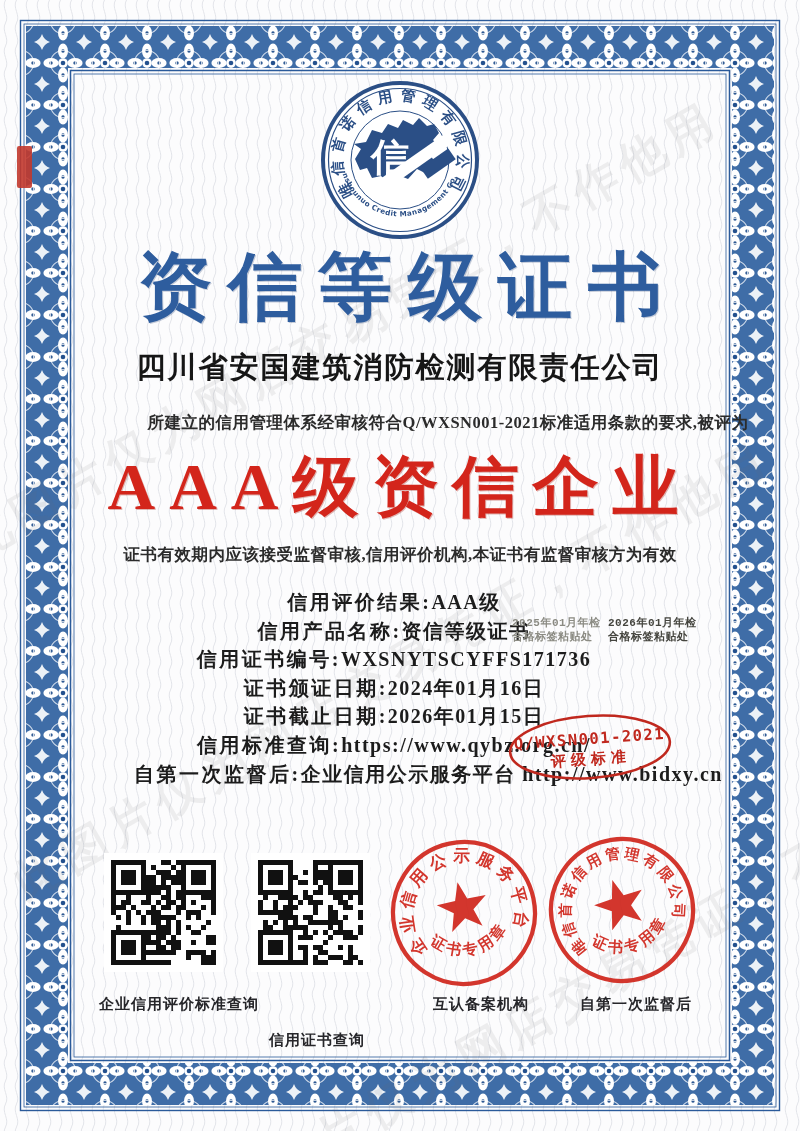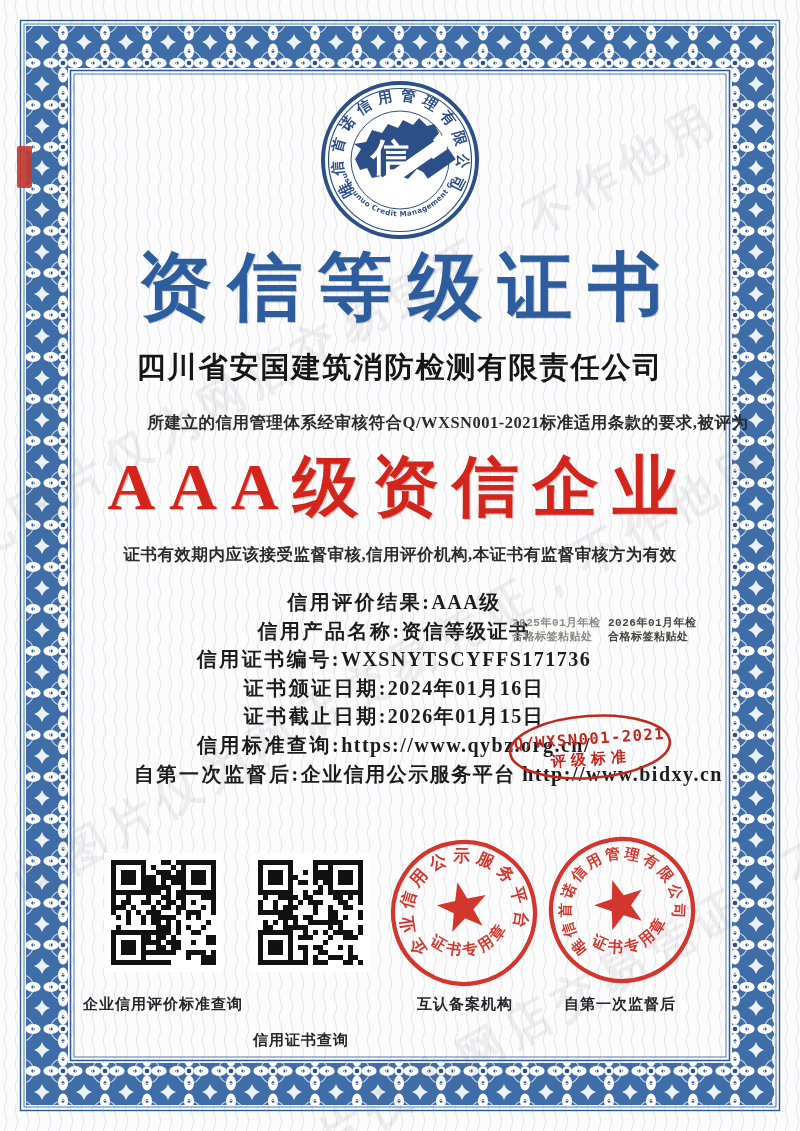--- a/index.html
+++ b/index.html
@@ -59,21 +59,21 @@
   .qr-grid .m{background:#111;}
   .qr1{left:104px;top:853px;}
   .qr2{left:251px;top:853px;}
 
   .seal-wrap{width:152px;height:152px;}
   .seal1{left:388px;top:837px;}
   .seal2{left:546px;top:834px;}
 
   .caption{
     font-size:15px;font-weight:bold;color:#26262a;letter-spacing:1px;
-    text-align:center;top:995px;white-space:nowrap;
+    text-align:center;top:995px;white-space:nowrap;padding-left:16px;
   }
   .cap1{left:72px;width:182px;}
   .cap2{left:231px;width:140px;margin-top:36px;}
   .cap3{left:394px;width:142px;}
   .cap4{left:549px;width:142px;}
 
   .red-tab{left:17px;top:146px;width:15px;height:42px;background:#c2382e;border-radius:2px;opacity:0.9;}
 </style>
 </head>
 <body>

